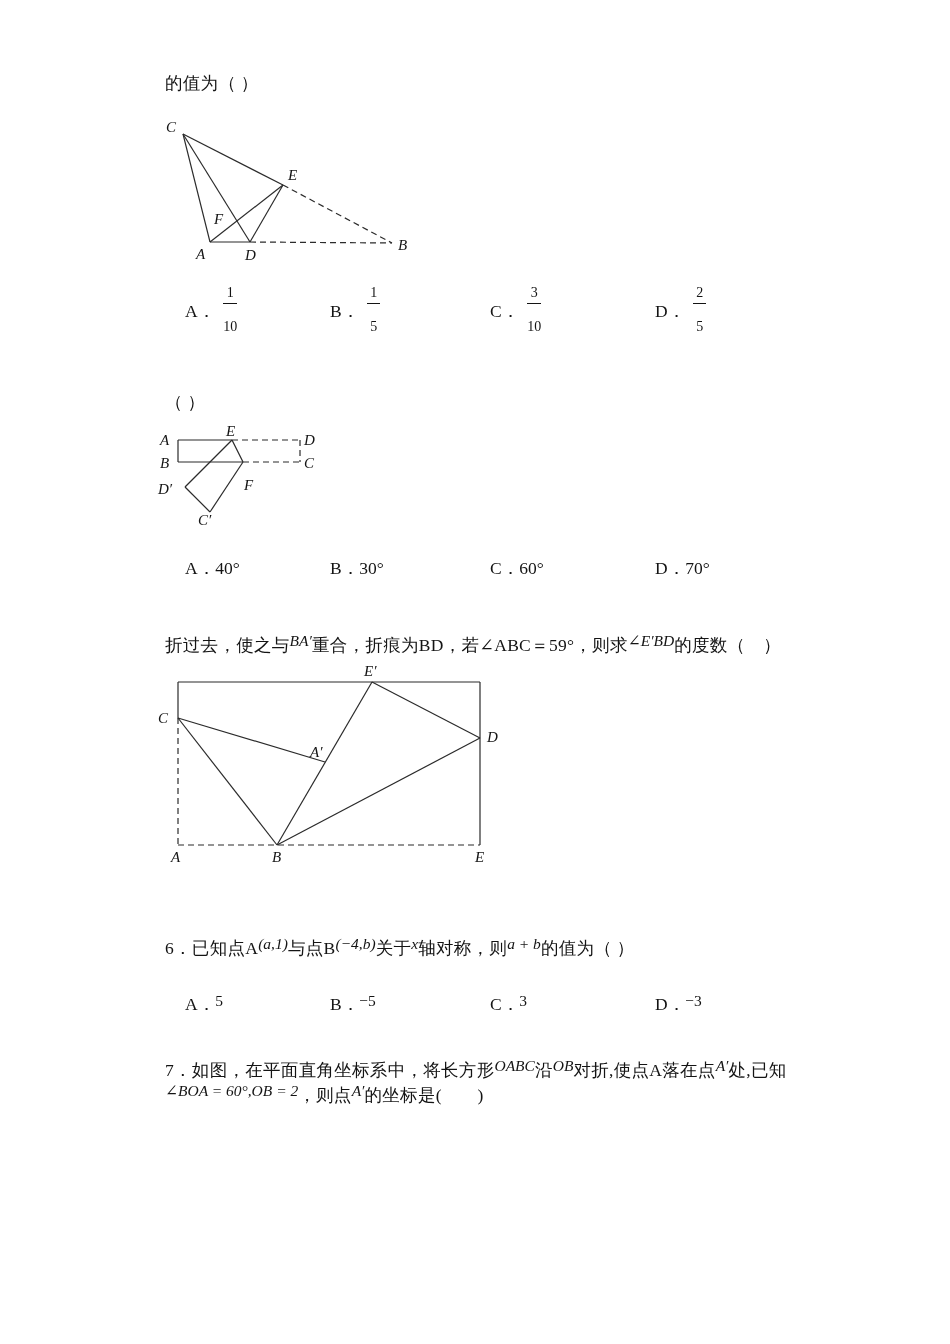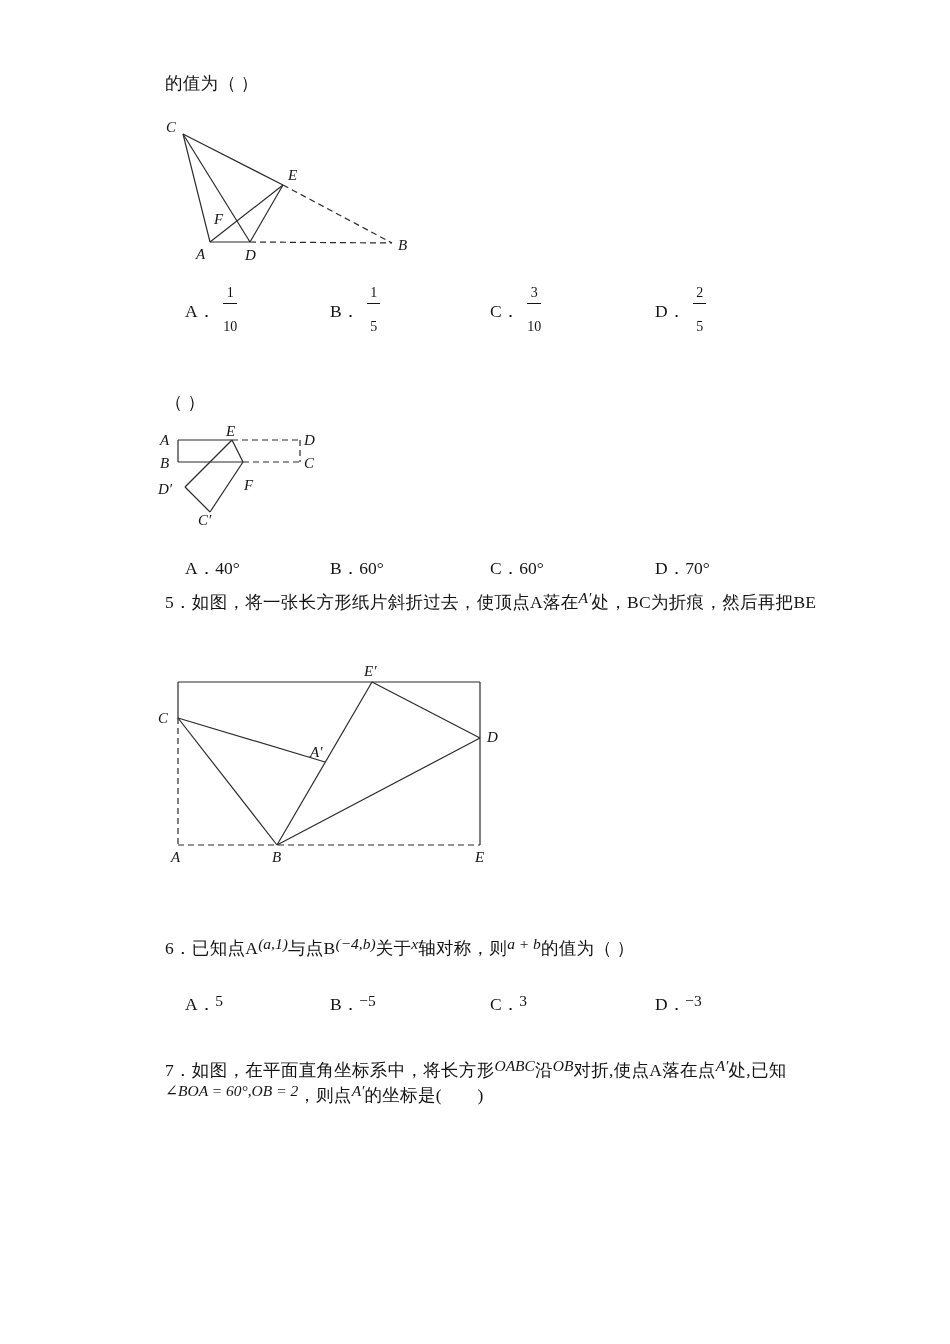--- a/index.html
+++ b/index.html
@@ -120,27 +120,27 @@
     <text x="152" y="21">D</text>
     <text x="8" y="44">B</text>
     <text x="152" y="44">C</text>
     <text x="6" y="70">D′</text>
     <text x="92" y="66">F</text>
     <text x="46" y="101">C′</text>
   </svg>
 
   <div class="opts" style="top:556px">
     <span class="c1">A．40°</span>
-    <span class="c2">B．60°</span>
+    <span class="c2">B．30°</span>
     <span class="c3">C．60°</span>
     <span class="c4">D．70°</span>
   </div>
 
-  <div class="tline" style="top:592px">
-    <span>5．如图，将一张长方形纸片斜折过去，使顶点A落在</span><span class="fml">A′</span><span>处，BC为折痕，然后再把BE</span>
+  <div class="tline" style="top:635px">
+    <span>折过去，使之与</span><span class="fml">BA′</span><span>重合，折痕为BD，若∠ABC＝59°，则求</span><span class="fml">∠E′BD</span><span>的度数（　）</span>
   </div>
 
   <svg class="fig" style="left:150px; top:664px;" width="352" height="212" viewBox="0 0 352 212">
     <g>
       <line class="stroke" x1="28" y1="18" x2="330" y2="18"></line>
       <line class="stroke" x1="28" y1="18" x2="28" y2="54"></line>
       <line class="stroke" x1="330" y1="18" x2="330" y2="181"></line>
       <line class="stroke" x1="28" y1="54" x2="127" y2="181"></line>
       <line class="stroke" x1="28" y1="54" x2="175" y2="98"></line>
       <line class="stroke" x1="127" y1="181" x2="222" y2="18"></line>

